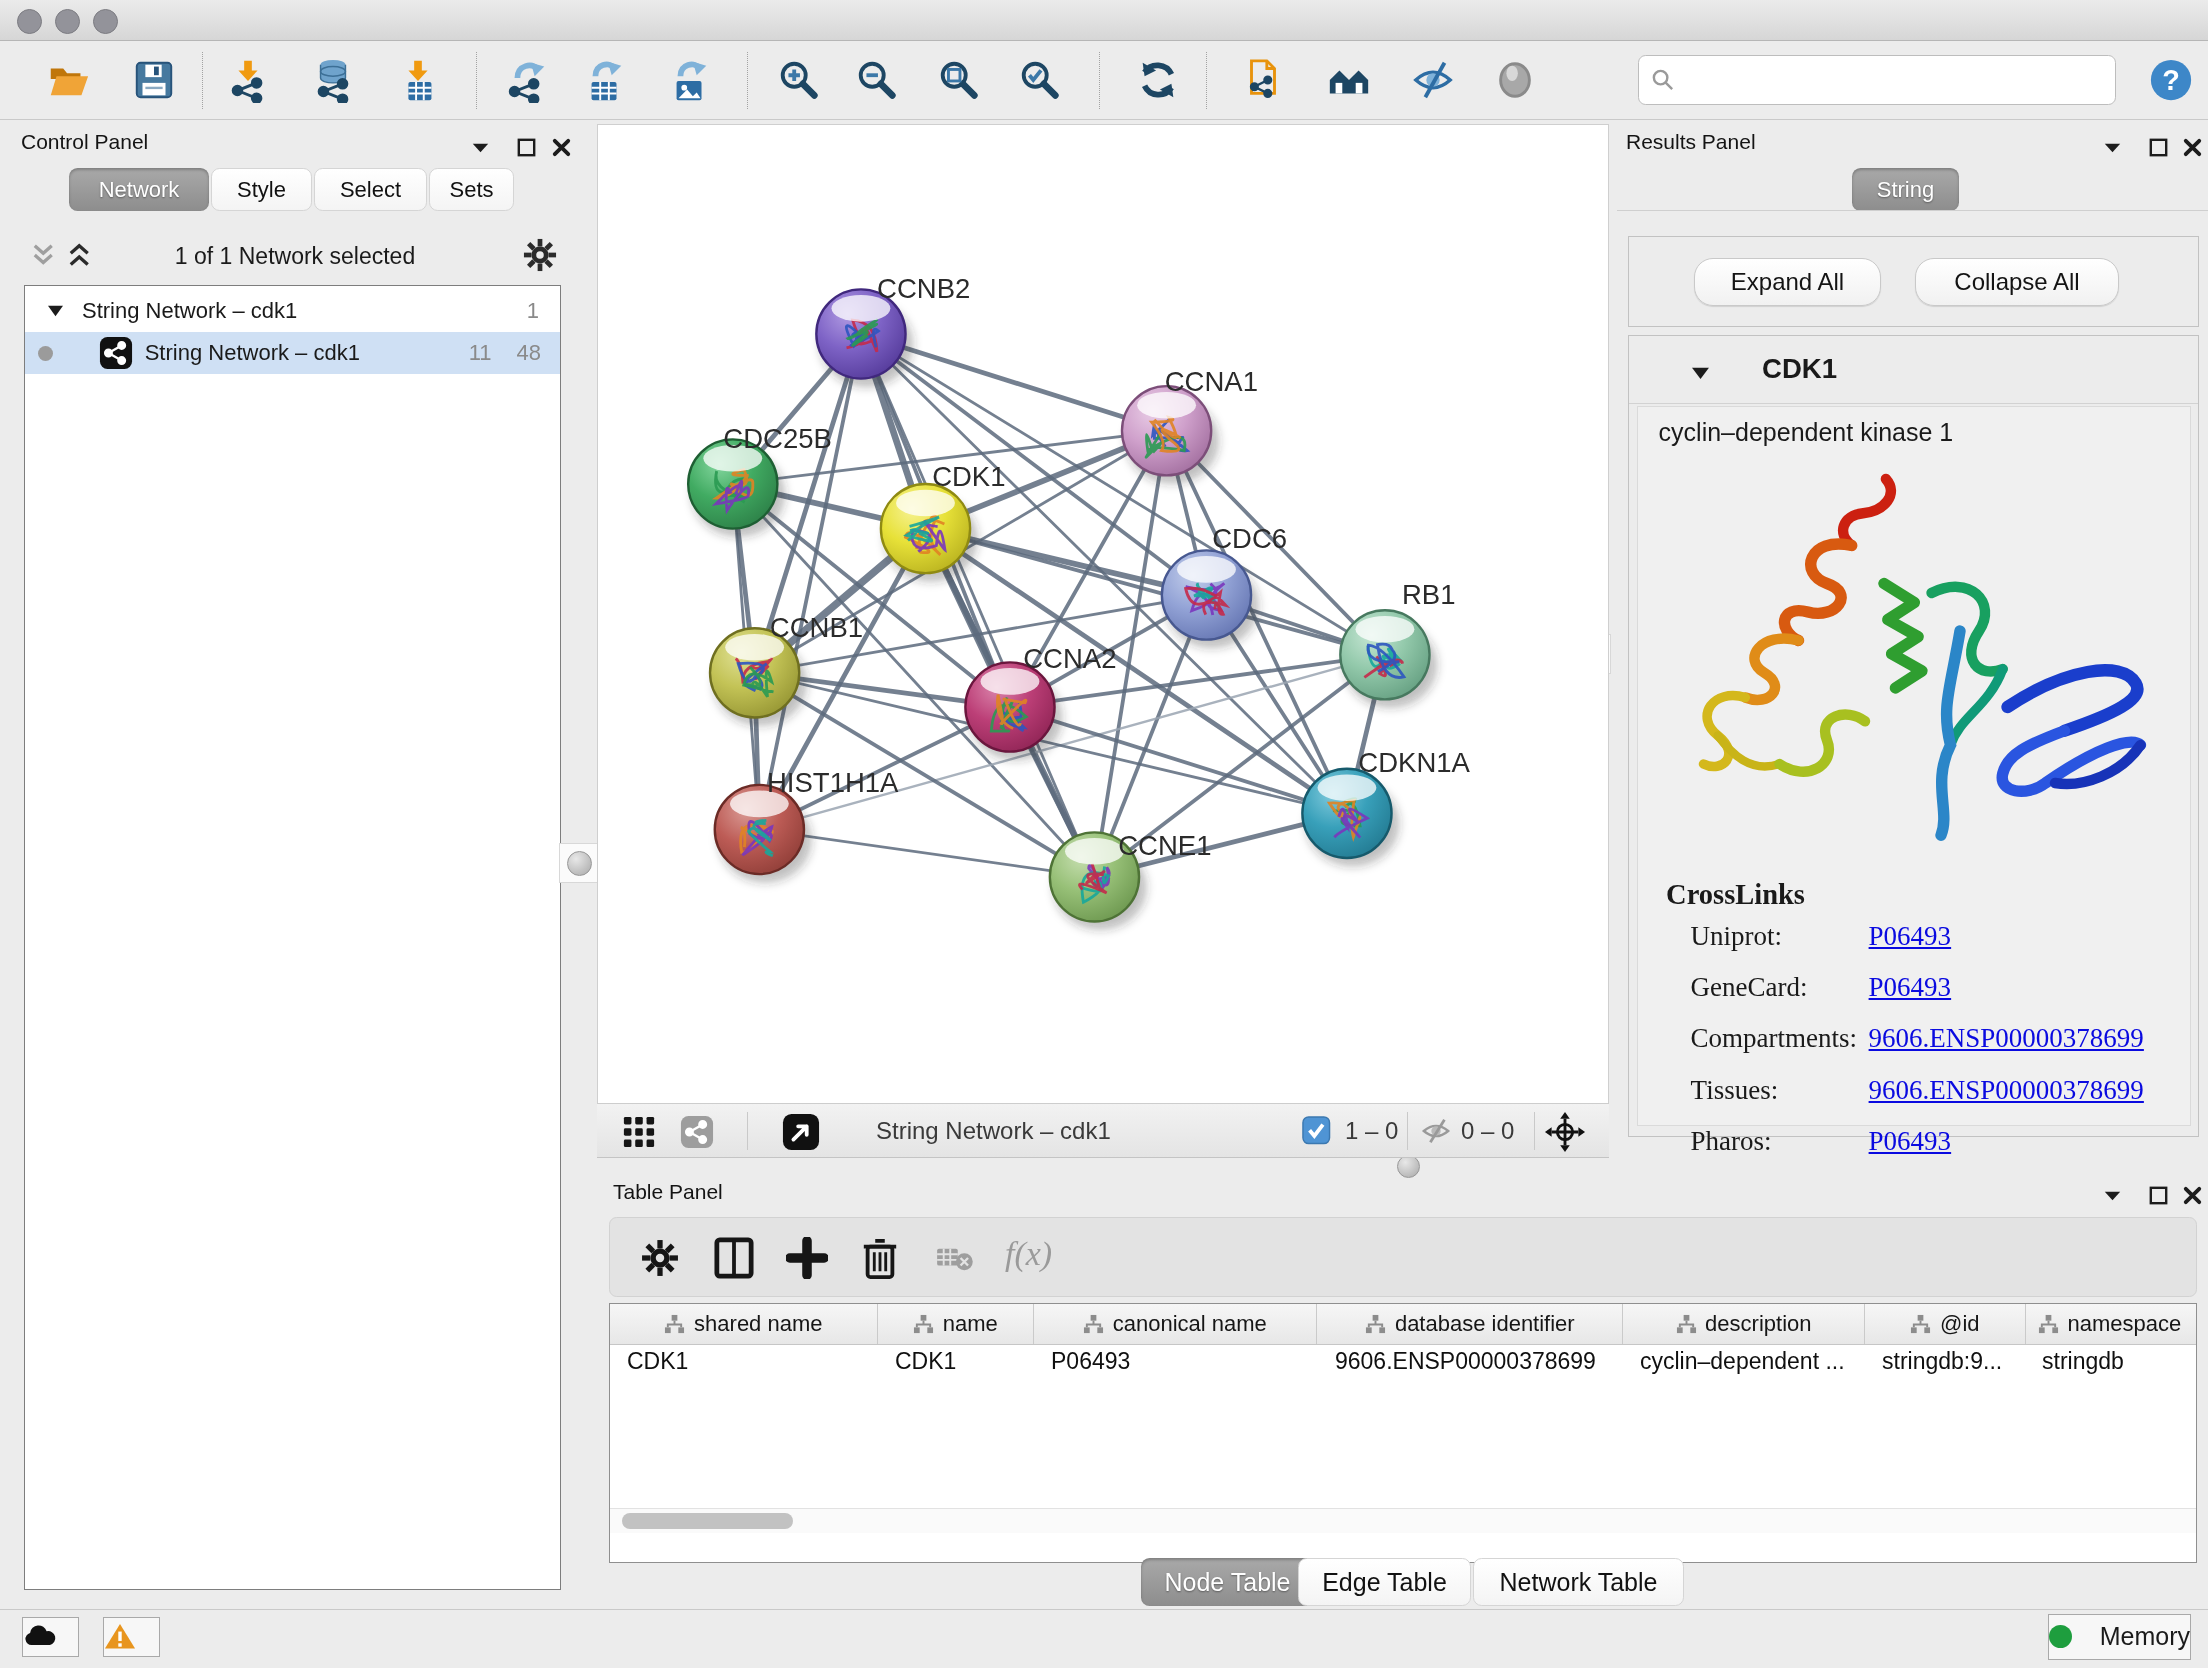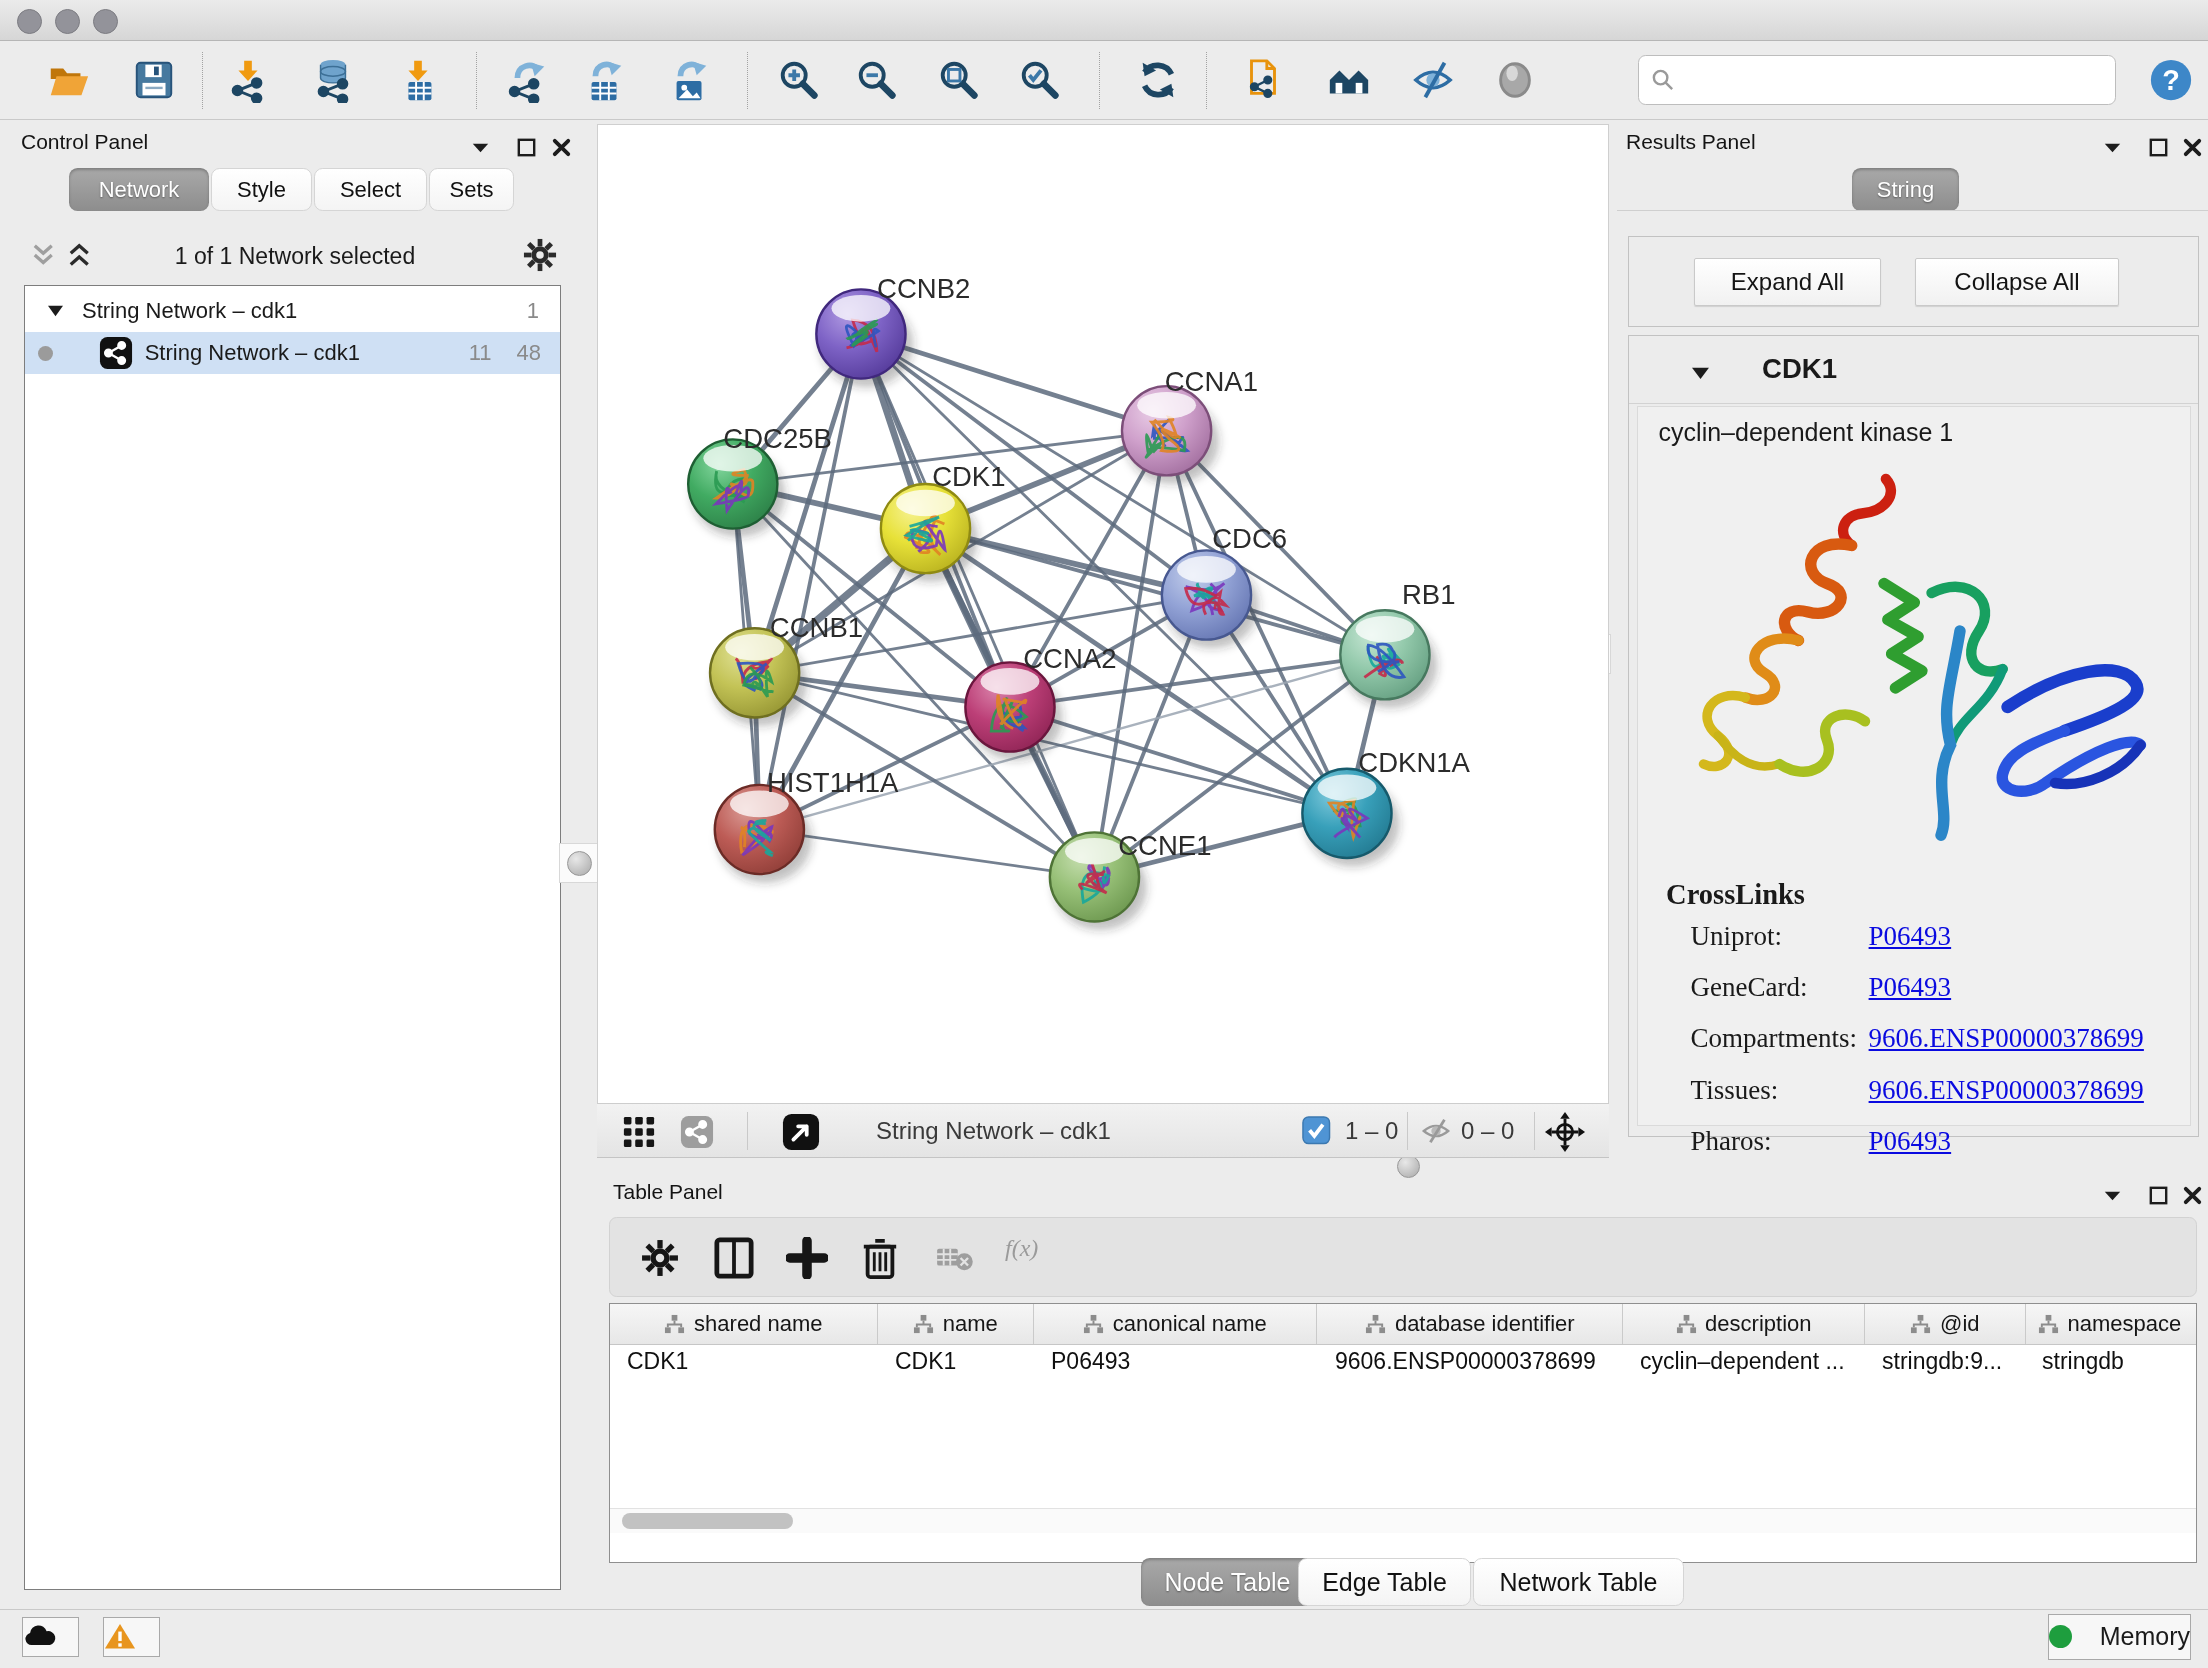--- a/index.html
+++ b/index.html
@@ -25,21 +25,21 @@
   
   #cp-tree{left:24px;top:285px;width:537px;height:1305px;background:#fff;border:1.9px solid #7d7d7d;box-sizing:border-box}
   .tree-row{position:absolute;left:0;width:100%;height:42px;display:flex;align-items:center;font-size:22px}
   .muted{color:#8a8a8a}
   
   #netview{left:597px;top:124px;width:1012px;height:980px;background:#fff;border:1px solid #cfcfcf;box-sizing:border-box}
   #netbar{left:597px;top:1103px;width:1012px;height:55px;background:linear-gradient(#f2f2f2,#e4e4e4);border-top:1px solid #cdcdcd;border-bottom:1px solid #c4c4c4;box-sizing:border-box}
   .nbsep{top:7.6px;width:0;height:38px;border-left:1px solid #c9c9c9;position:absolute}
   
   .rp-box{border:1.9px solid #c2c2c2;box-sizing:border-box}
-  .btn{background:linear-gradient(#ffffff,#f1f1f1);border:1px solid #c9c9c9;border-radius:2px;display:flex;align-items:center;justify-content:center;font-size:24px;color:#141414;box-shadow:0 1px 1px rgba(0,0,0,.12)}
+  .btn{background:linear-gradient(#ffffff,#f1f1f1);border:1px solid #c9c9c9;border-radius:19px;display:flex;align-items:center;justify-content:center;font-size:24px;color:#141414;box-shadow:0 1px 1px rgba(0,0,0,.12)}
   .serif{font-family:"Liberation Serif","DejaVu Serif",serif}
   .xlink{color:#0a0ae0;text-decoration:underline}
   
   #tp-toolbar{left:609px;top:1217px;width:1588px;height:80px;background:#e3e3e3;border:1px solid #d2d2d2;border-radius:7.6px;box-sizing:border-box}
   #tp-table{left:609px;top:1303px;width:1588px;height:260px;background:#fff;border:1.9px solid #8f8f8f;box-sizing:border-box}
   #tp-head{position:absolute;left:0;top:0;width:100%;height:40px;background:linear-gradient(#f6f6f6,#e7e7e7);border-bottom:1px solid #c6c6c6}
   .th{position:absolute;top:0;height:40px;display:flex;align-items:center;justify-content:center;gap:8.6px;font-size:22px;color:#161616;border-right:1px solid #cacaca;box-sizing:border-box}
   .td{position:absolute;top:44px;height:34px;font-size:23px;color:#101010;white-space:nowrap;overflow:hidden}
   #tp-hscroll{position:absolute;left:0;top:204px;width:100%;height:24px;background:#fafafa;border-top:1px solid #e2e2e2}
   #tp-hthumb{position:absolute;left:12.4px;top:3.8px;width:171px;height:16px;background:#c2c2c2;border-radius:8.6px}
@@ -668,21 +668,21 @@
       <path d="M15 18 v20 M21 18 v20 M27 18 v20" stroke="#161616" stroke-width="3"></path>
     </svg>
   <svg class="abs" style="left:325px;top:25px" width="38" height="30" viewBox="0 0 40 32">
       <rect x="2" y="6" width="22" height="18" rx="2" fill="#9e9e9e"></rect>
       <g stroke="#e3e3e3" stroke-width="2">
         <path d="M2 12 h22 M2 18 h22 M9 6 v18 M16 6 v18"></path>
       </g>
       <circle cx="31" cy="20" r="9" fill="#9e9e9e"></circle>
       <path d="M27 16 l8 8 M35 16 l-8 8" stroke="#e3e3e3" stroke-width="2.5"></path>
     </svg>
-  <div class="abs serif" style="left:395px;top:17px;font-size:24px;font-style:italic;color:#9a9a9a">f(x)</div>
+  <div class="abs serif" style="left:395px;top:17px;font-size:34px;font-style:italic;color:#9a9a9a">f(x)</div>
 </div>
 
 <div class="abs" id="tp-table">
   <div id="tp-head">
     <div class="th" style="left:0;width:268px">
         <svg width="21" height="21" viewBox="0 0 22 22">
           <g fill="#8c8c8c">
             <rect x="8" y="1" width="6" height="6"></rect>
             <rect x="1" y="14" width="6" height="6"></rect>
             <rect x="15" y="14" width="6" height="6"></rect>

